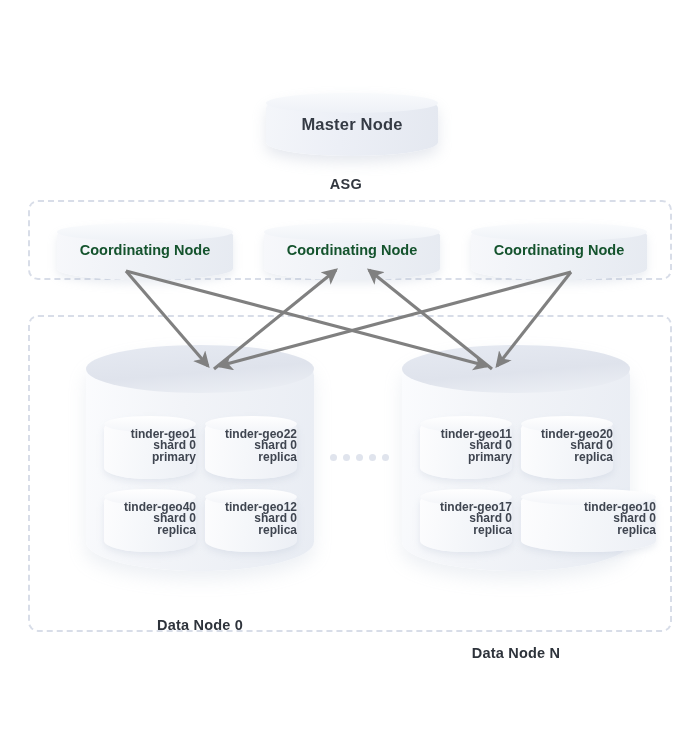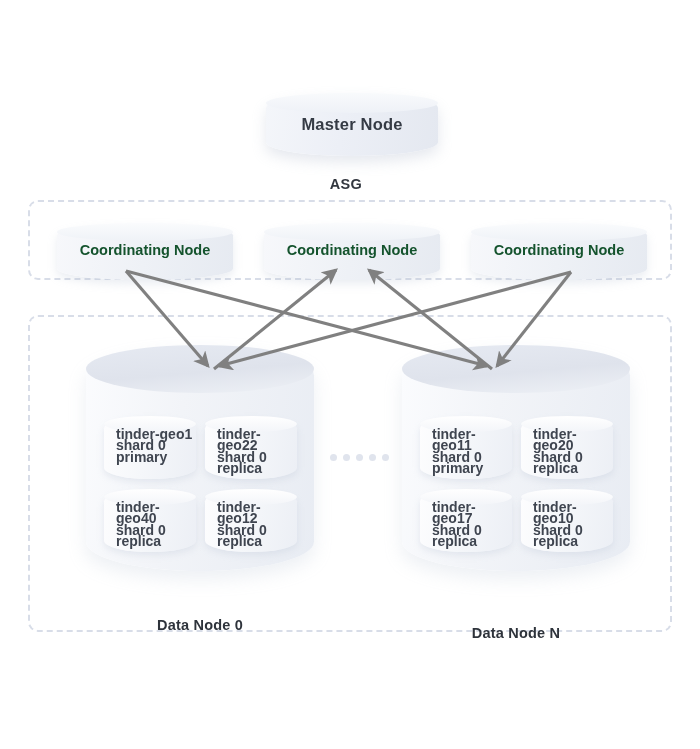--- a/index.html
+++ b/index.html
@@ -96,51 +96,51 @@
     border-radius:50%;
   }
   #datanode-0{left:86px;top:346px;}
   #datanode-1{left:402px;top:346px;}
 
   .datanode-title{
     position:absolute;width:228px;text-align:center;
     font-size:14.5px;font-weight:bold;color:#2e333b;letter-spacing:.2px;margin-top:17px;
   }
   #datanode-0-title{left:86px;top:600px;}
-  #datanode-1-title{left:402px;top:608px;}
+  #datanode-1-title{left:402px;top:628px;}
 
   
   .shard{width:92px;height:62px;}
   .shard .body{
     background:linear-gradient(100deg,#fdfdfe 0%,#f5f7fa 45%,#eceff5 100%);
     border-radius:50% / 18%;
     box-shadow:0 3px 7px rgba(180,190,208,.28);
   }
   .shard .top{
     top:-1px;height:16px;
     background:linear-gradient(180deg,#ffffff 0%,#f3f5f9 100%);
     border-radius:50%;
   }
   .shard .stext{
-    position:absolute;left:12px;right:0;top:12px;
-    text-align:left;font-size:14px;line-height:11.4px;
+    position:absolute;left:0;right:0;top:12px;
+    text-align:right;font-size:12px;line-height:11.4px;
     color:#3f4550;font-weight:bold;
   }
   .shard .stext .l2,.shard .stext .l3{font-weight:bold;}
 
   
   #shard-0-0{left:104px;top:417px;}
   #shard-0-1{left:205px;top:417px;}
   #shard-0-2{left:104px;top:490px;}
   #shard-0-3{left:205px;top:490px;}
   
   #shard-1-0{left:420px;top:417px;}
   #shard-1-1{left:521px;top:417px;}
   #shard-1-2{left:420px;top:490px;}
-  #shard-1-3{left:521px;top:490px;}
+  #shard-1-3{left:521px;top:490px;padding-left:43px;}
 
   
   #ellipsis{
     position:absolute;left:330px;top:454px;
     display:flex;gap:6px;align-items:center;
   }
   #ellipsis i{
     display:block;width:7px;height:7px;border-radius:50%;
     background:#e0e4ed;
   }

